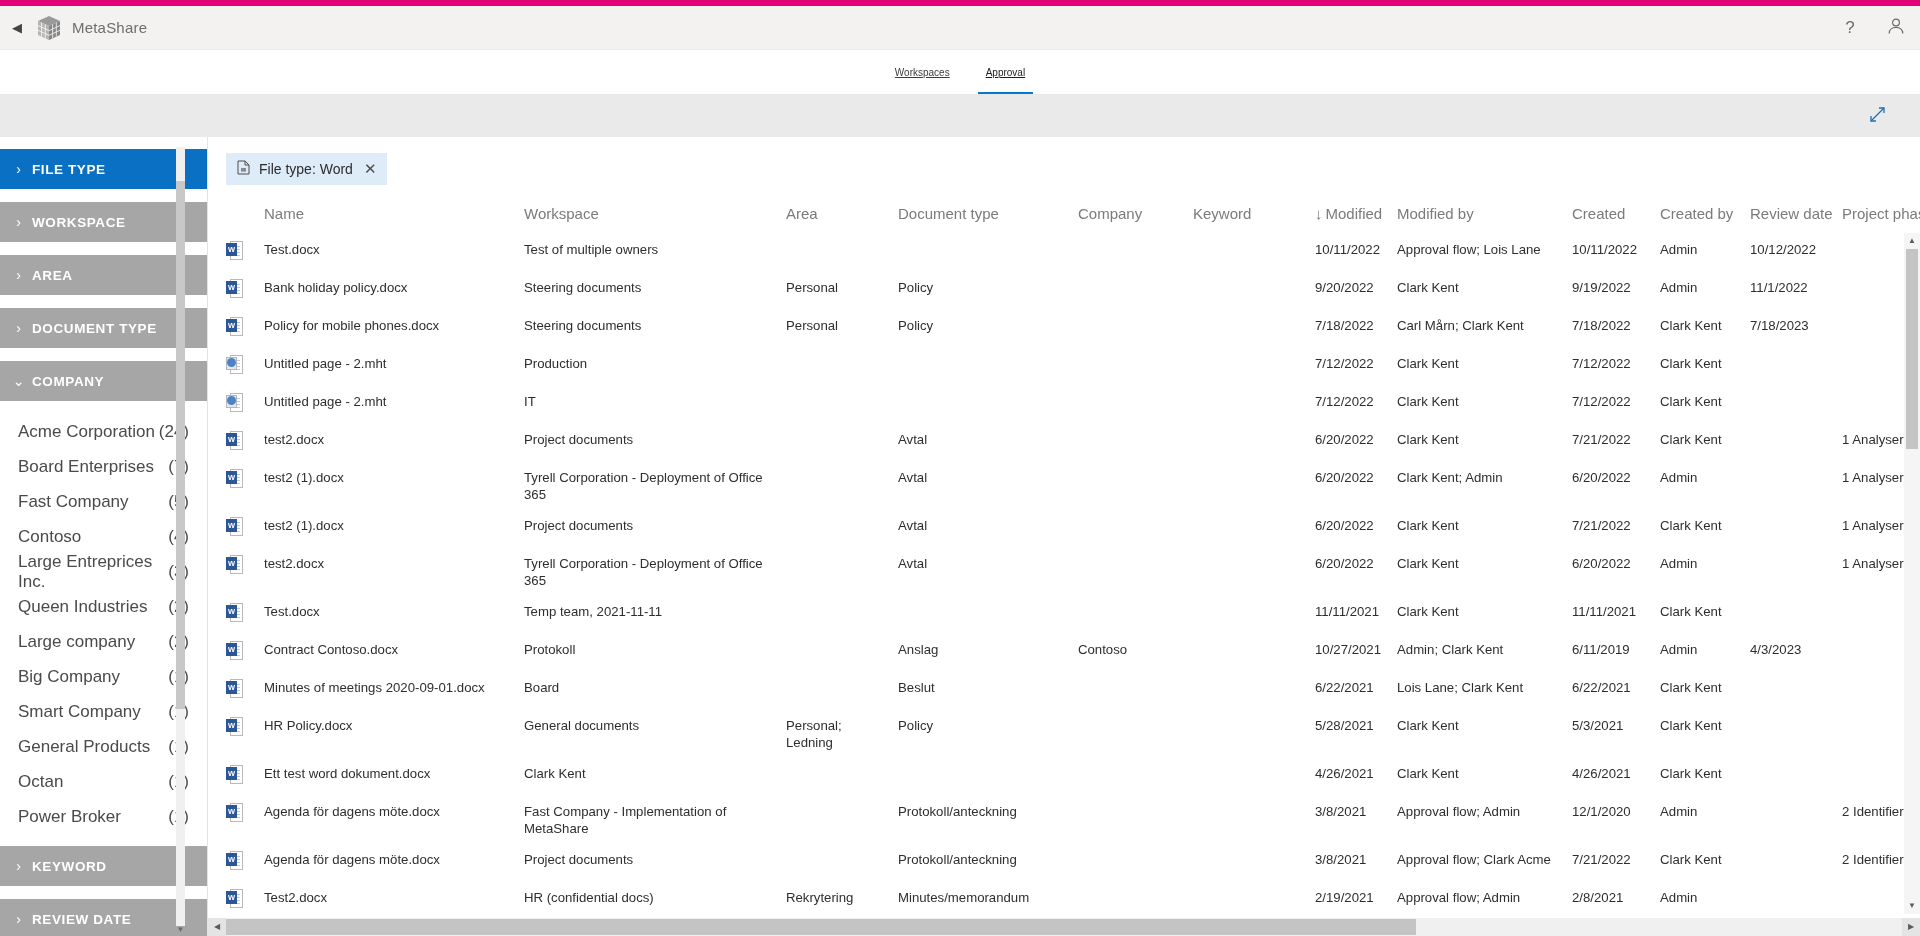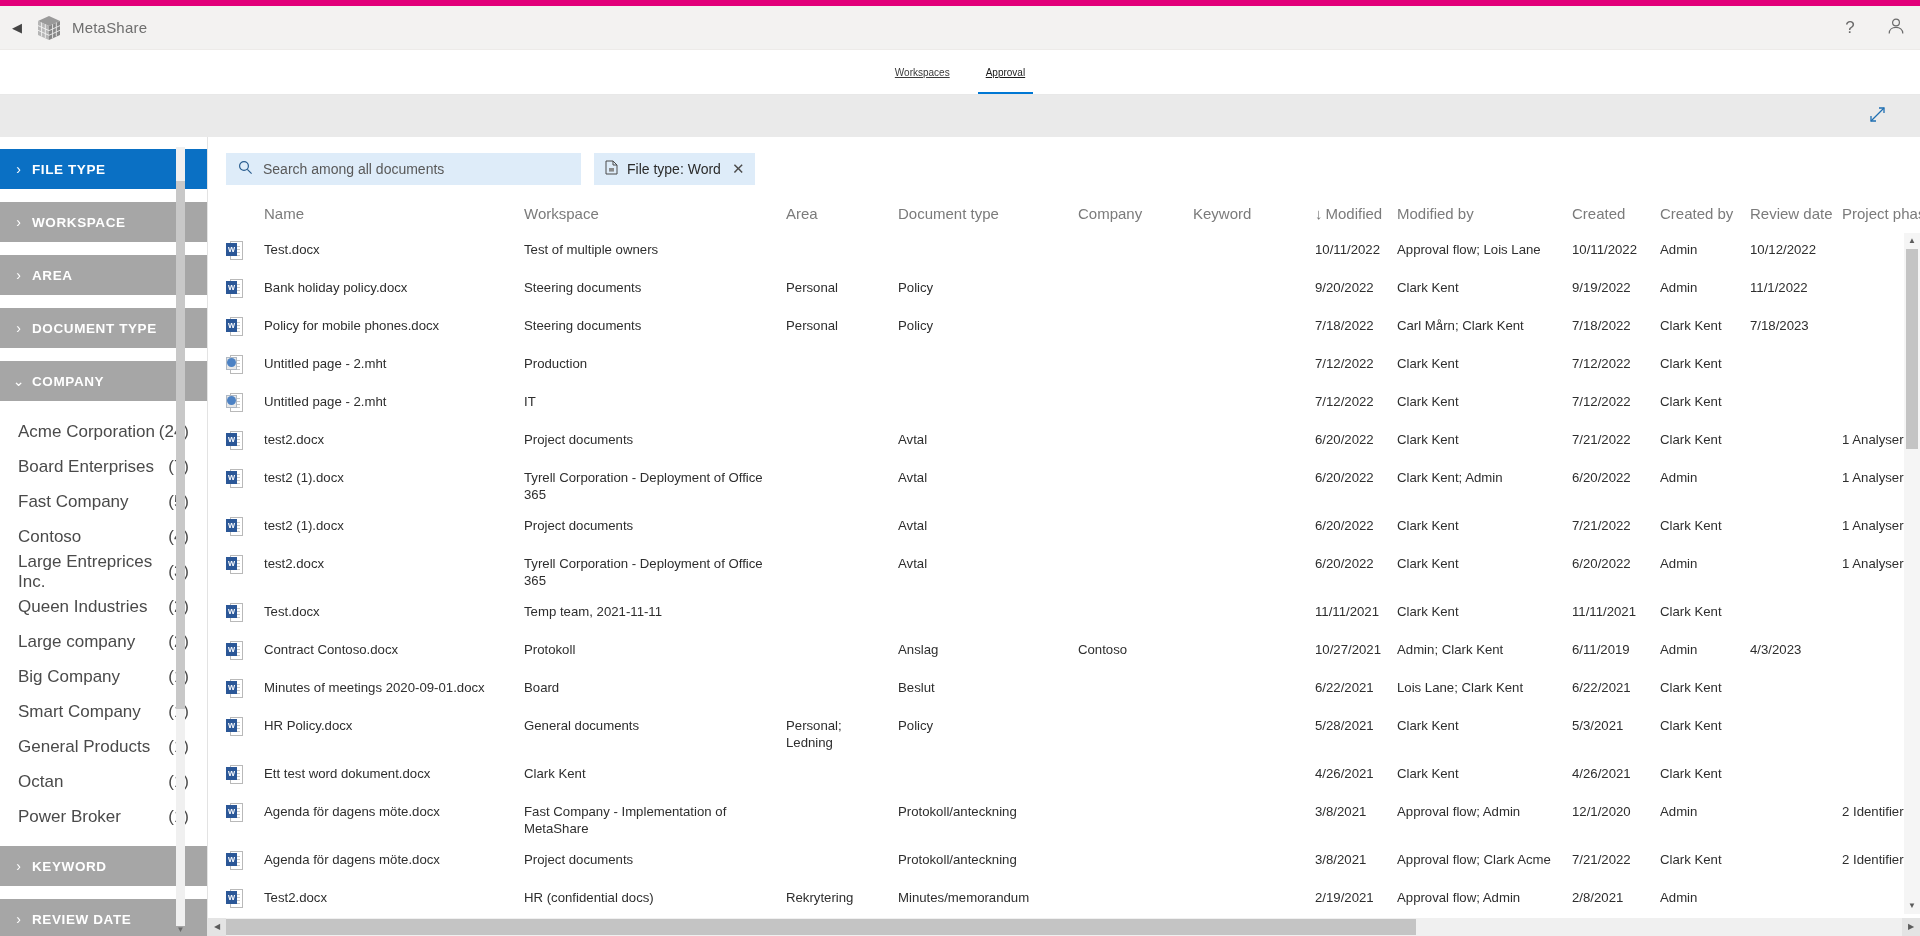--- a/index.html
+++ b/index.html
@@ -346,29 +346,20 @@
     <div class="facet-sb-up">▲</div>
     <div class="facet-scrollbar">
       <div class="facet-thumb"></div>
     </div>
     <div class="facet-sb-dn">▼</div>
   </div>
 
   <div class="results">
 
     <div class="search-row">
-      <div class="search-box">
-        <span class="search-glyph">
-          <svg width="15" height="15" viewBox="0 0 15 15">
-            <circle cx="6" cy="6" r="4.4" fill="none" stroke="#2a5d8f" stroke-width="1.2"></circle>
-            <line x1="9.3" y1="9.3" x2="13.6" y2="13.6" stroke="#2a5d8f" stroke-width="1.2"></line>
-          </svg>
-        </span>
-        <input class="search-input" type="text" placeholder="Search among all documents" style="">
-      </div>
       <div class="filter-chip">
         <span class="chip-doc-icon">
           <svg width="13" height="15" viewBox="0 0 13 15">
             <path d="M1 1 H8 L12 5 V14 H1 Z" fill="none" stroke="#4a4a4a" stroke-width="1"></path>
             <path d="M8 1 V5 H12" fill="none" stroke="#4a4a4a" stroke-width="1"></path>
             <rect x="4" y="8" width="5" height="3.6" fill="#8a8a8a"></rect>
           </svg>
         </span>
         <span>File type: Word</span>
         <span class="chip-x">✕</span>

